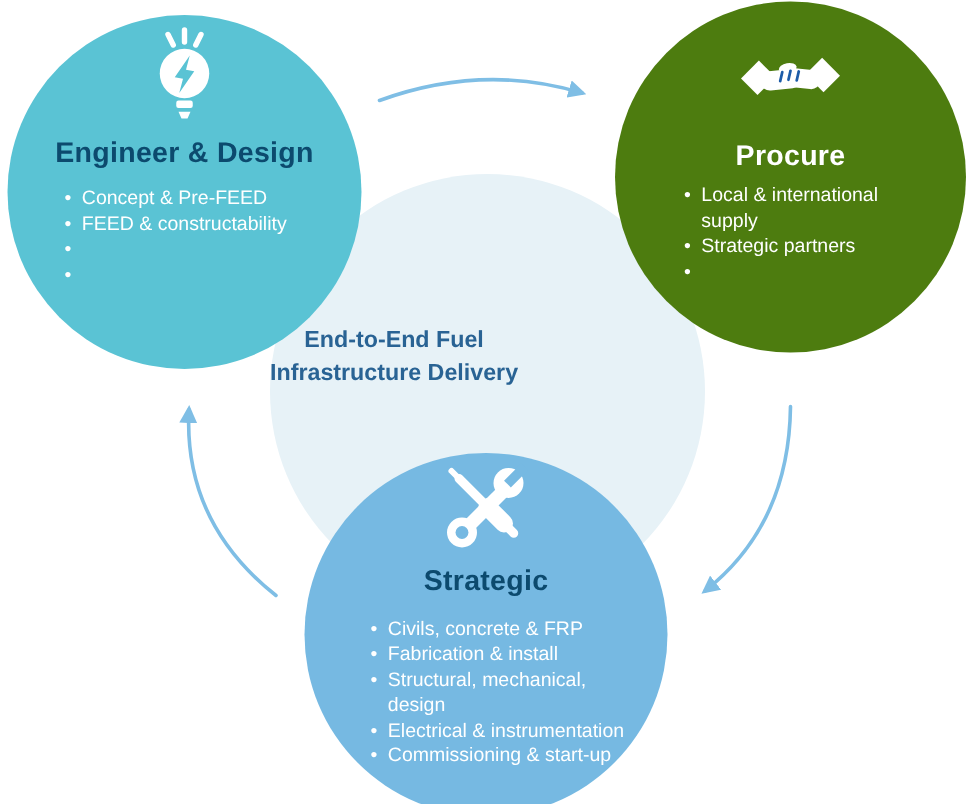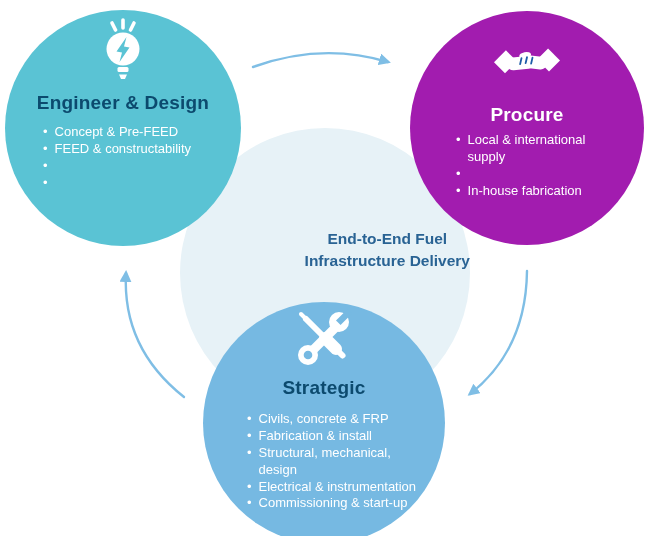--- a/index.html
+++ b/index.html
@@ -3,24 +3,24 @@
 <meta charset="utf-8">
 <style>
   html,body{margin:0;padding:0;}
   body{
     width:650px;height:536px;position:relative;overflow:hidden;
     background:#ffffff;
     font-family:"Liberation Sans","DejaVu Sans",sans-serif;
   }
   .canvas{position:absolute;inset:0;}
   .circle{position:absolute;border-radius:50%;box-sizing:border-box;}
-  .c-center{left:180px;top:128px;width:290px;height:290px;background:#E7F2F7;z-index:1;
-    display:flex;align-items:center;justify-content:flex-end;}
+  .c-center{left:180px;top:116px;width:290px;height:290px;background:#E7F2F7;z-index:1;
+    display:flex;align-items:center;justify-content:flex-start;}
   .c-engineer{left:5px;top:10px;width:236px;height:236px;background:#5AC3D4;z-index:2;}
-  .c-procure{left:410px;top:11px;width:234px;height:234px;background:#a21caf;z-index:2;}
+  .c-procure{left:410px;top:1px;width:234px;height:234px;background:#4d7c0f;z-index:2;}
   .c-construct{left:203px;top:302px;width:242px;height:242px;background:#76B9E2;z-index:2;}
   .center-text{
     text-align:center;color:#296394;font-weight:bold;font-size:15.5px;line-height:1.45;
     padding-bottom:46px;max-width:220px;
   }
   .icon{position:absolute;left:50%;transform:translateX(-50%);}
   .circle-title{
     position:absolute;left:0;right:0;text-align:center;
     font-weight:bold;font-size:19px;letter-spacing:0.2px;
   }
@@ -96,24 +96,24 @@
       </g>
     </svg>
     <div class="circle-title t-white" style="top:93px">Procure</div>
     <ul class="bullets l-procure">
       <li>
           <span class="dot">•</span>
           <span>Local &amp; international supply</span>
         </li>
       <li>
           <span class="dot">•</span>
+          <span>Strategic partners</span>
         </li>
       <li>
           <span class="dot">•</span>
-          <span>In-house fabrication</span>
         </li>
     </ul>
   </div>
 
   <div class="circle c-construct">
     <svg class="icon" style="top:6px" width="64" height="62" viewBox="0 0 64 62">
 
       <g stroke="#ffffff" stroke-linecap="round" fill="none">
         <line x1="9" y1="6" x2="15" y2="12" stroke-width="4"></line>
         <line x1="14" y1="11" x2="29" y2="26" stroke-width="6"></line>

